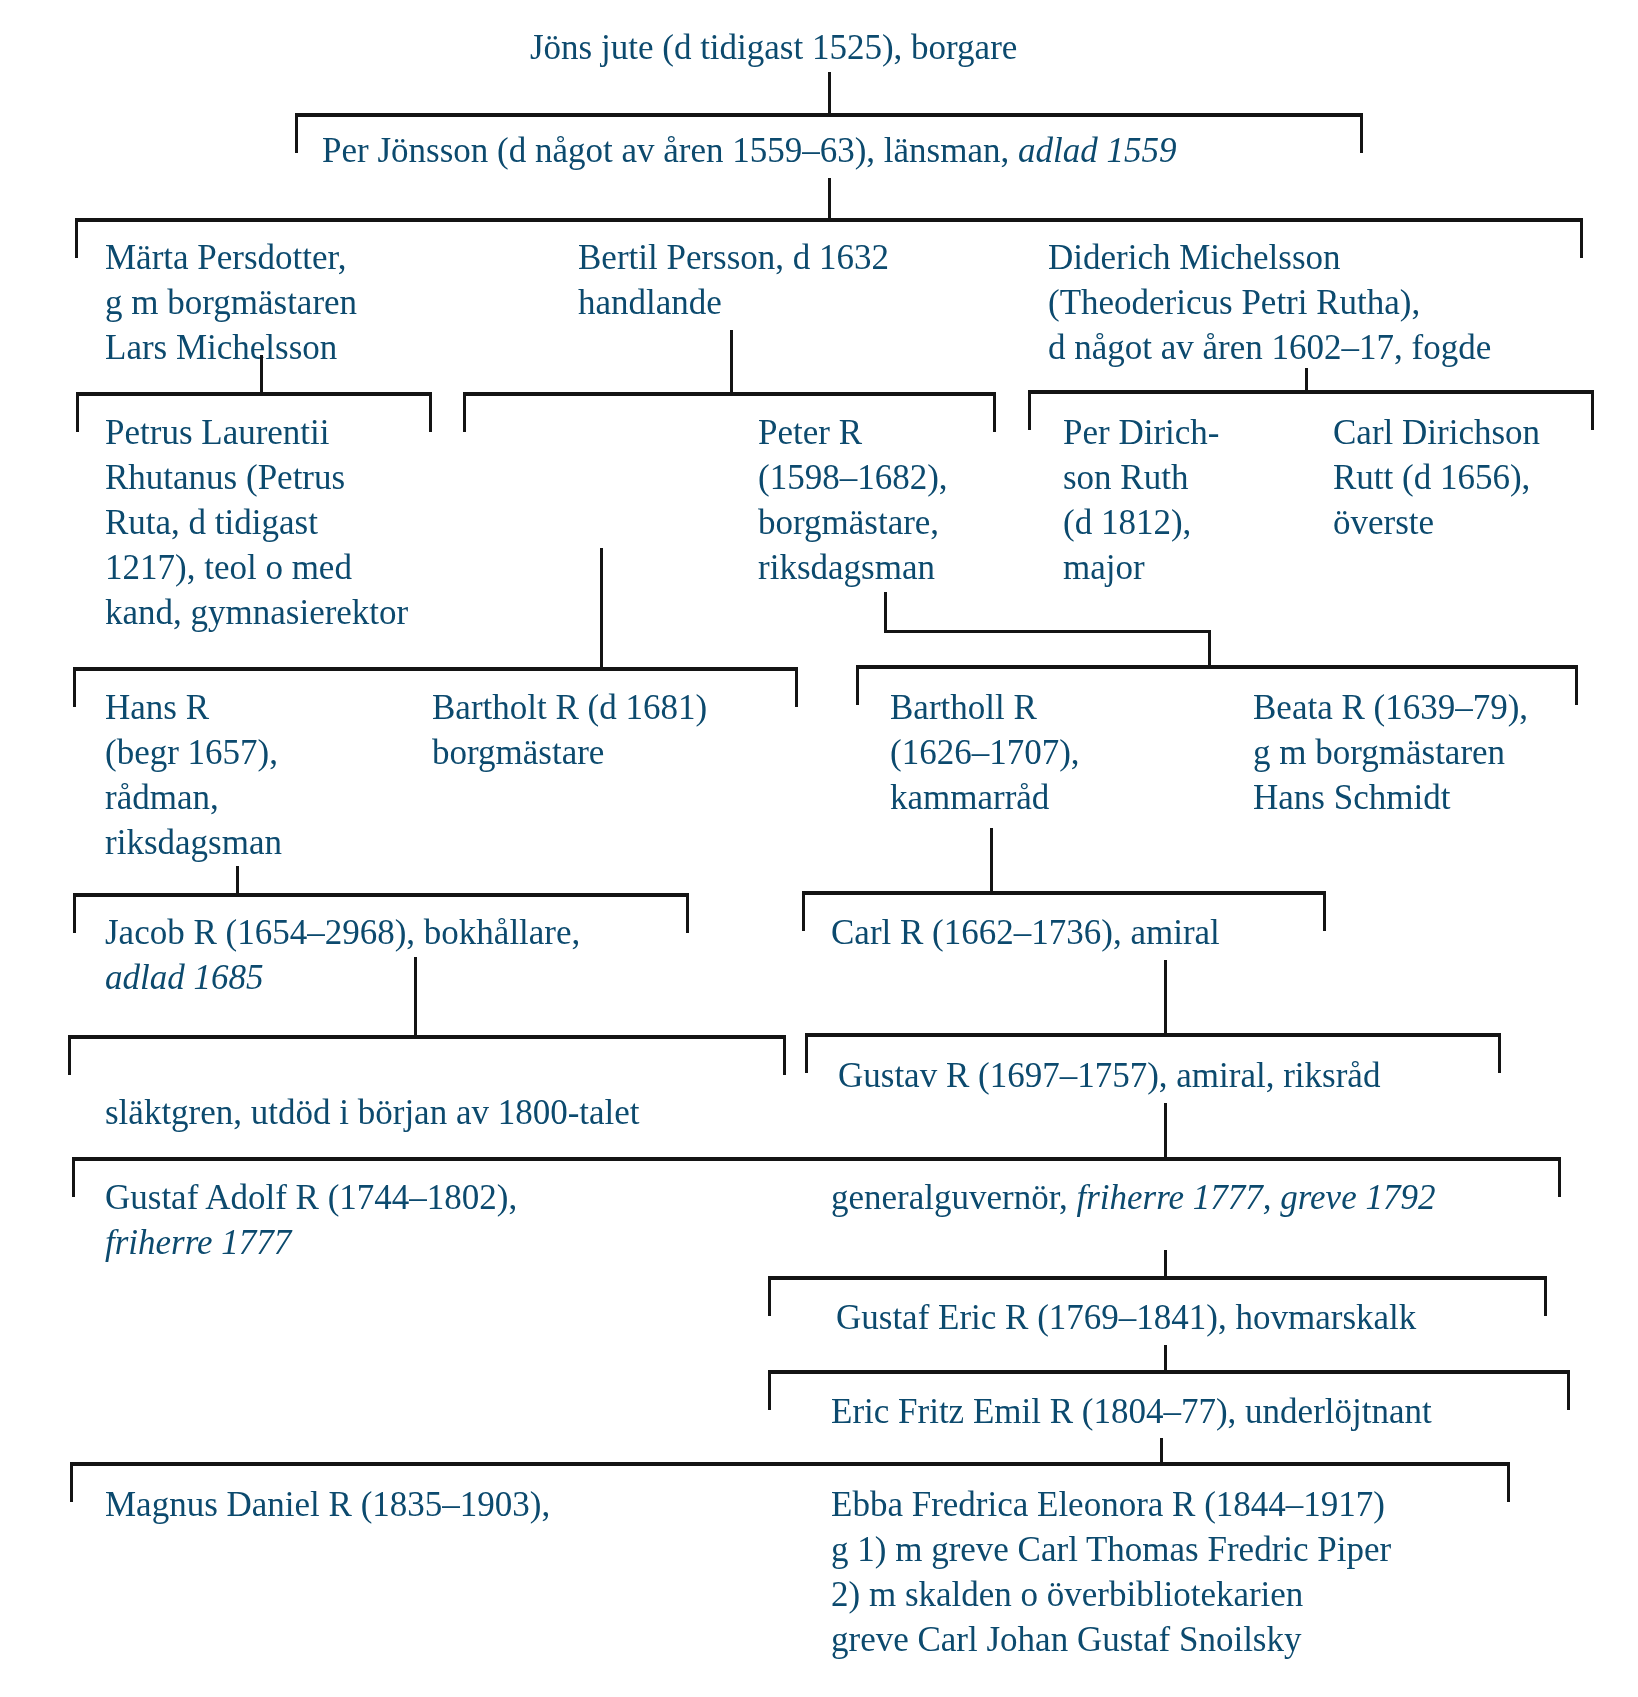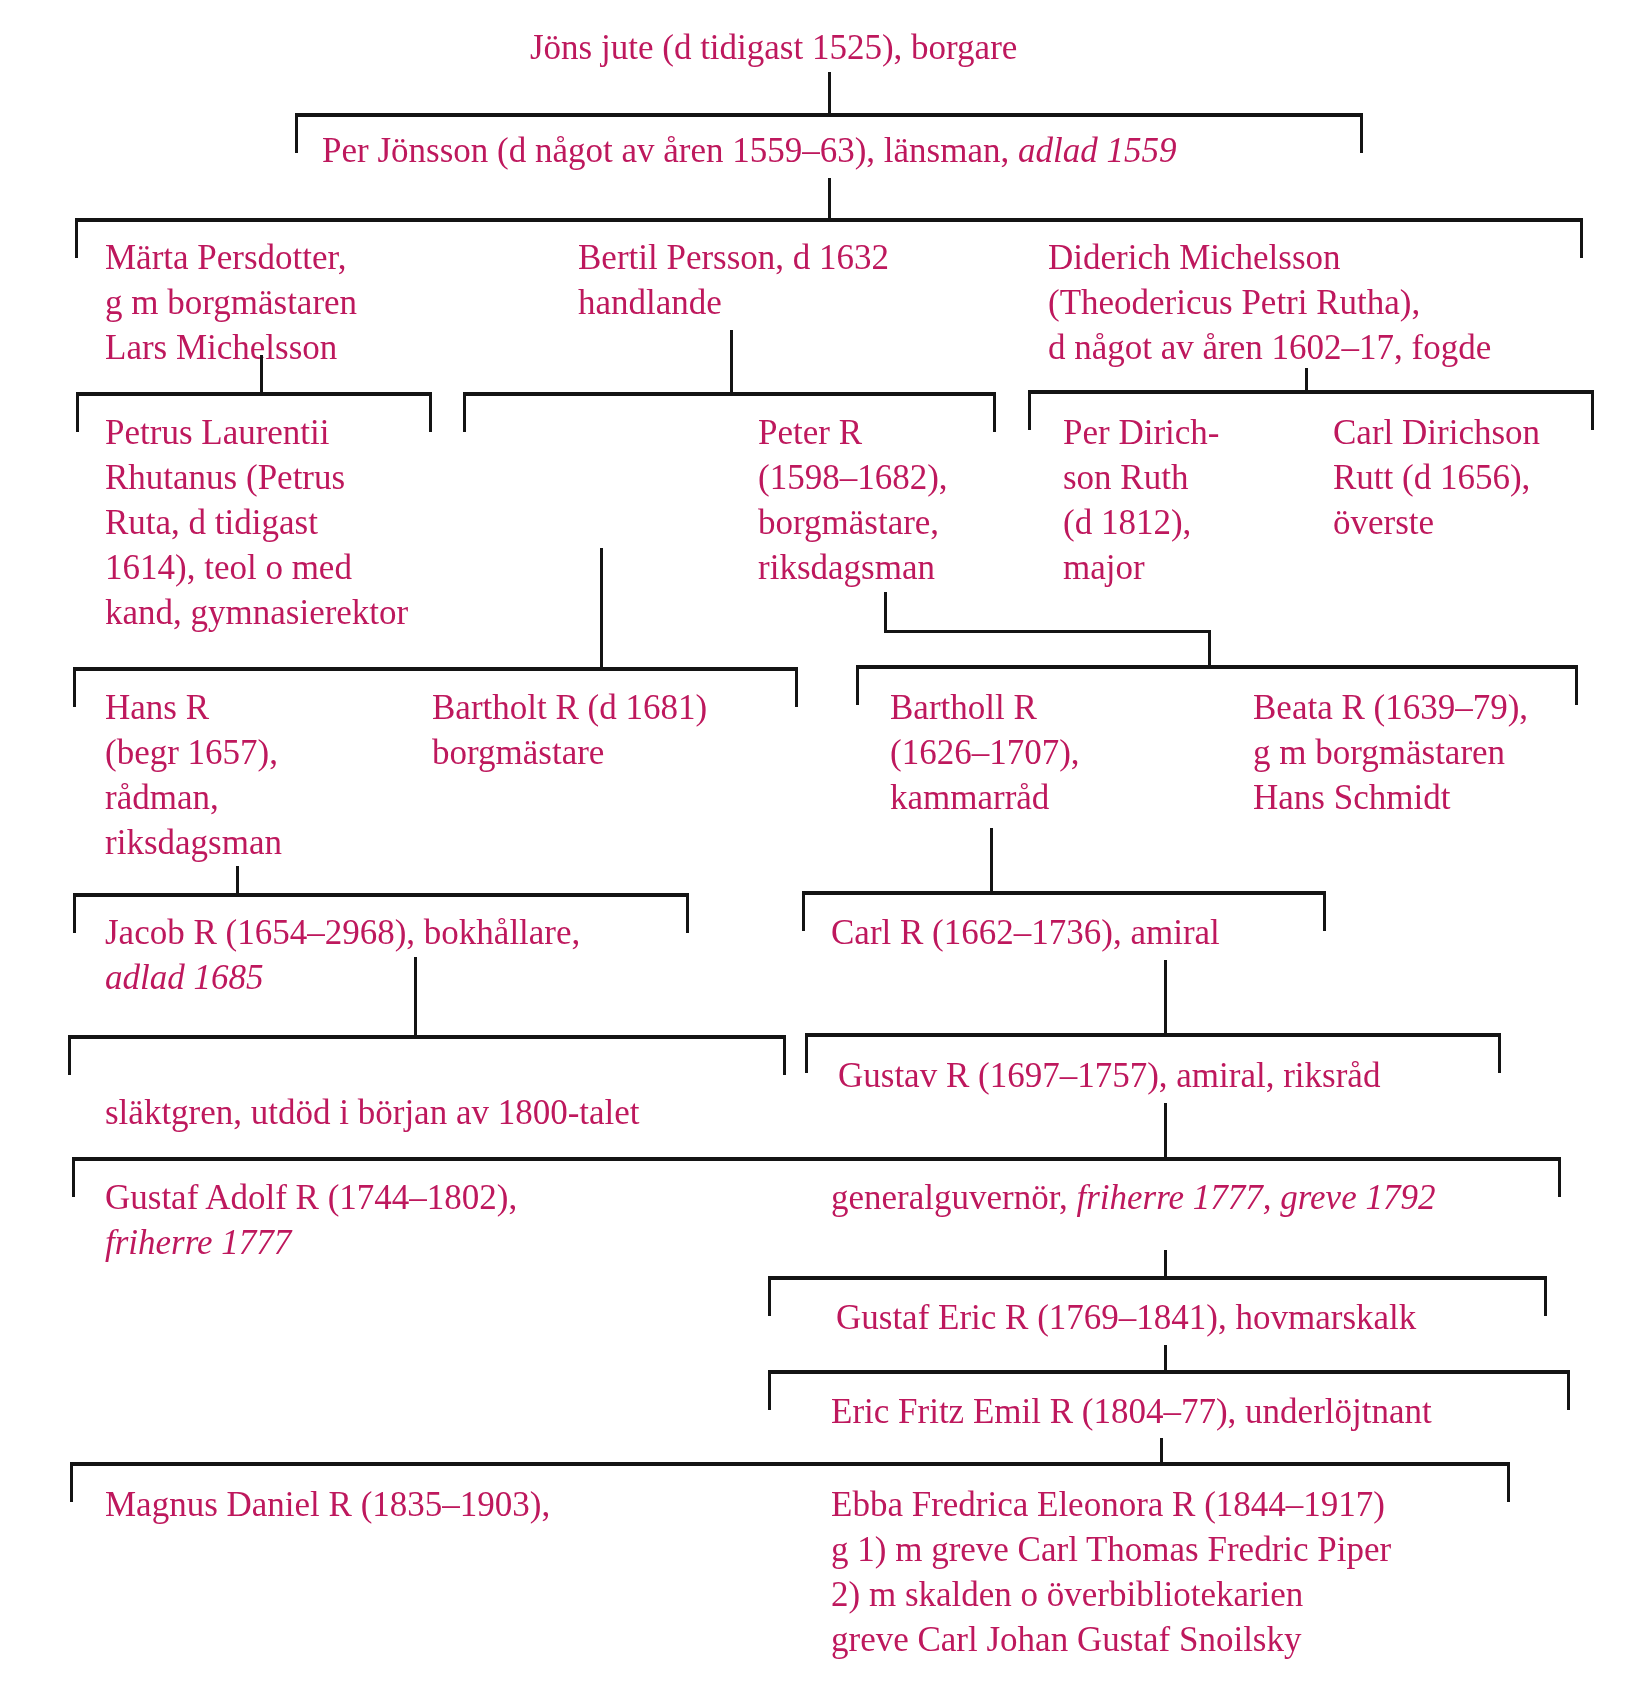--- a/index.html
+++ b/index.html
@@ -1,21 +1,21 @@
 <!DOCTYPE html>
 <html><head>
 <meta charset="utf-8">
 <style>
   html,body{margin:0;padding:0;background:#ffffff;}
   #stage{
     position:relative;
     width:1638px;
     height:1697px;
     background:#ffffff;
-    color:#be185d;
+    color:#0c4a6e;
     font-family:"Liberation Serif","DejaVu Serif",serif;
     font-size:35px;
     line-height:45px;
     overflow:hidden;
   }
   .node{position:absolute;white-space:nowrap;}
   .ln{height:45px;}
   .it{font-style:italic;}
   .vline{position:absolute;width:3px;background:#141414;}
   .hline{position:absolute;height:3px;background:#141414;}
@@ -66,21 +66,21 @@
   <div class="vline" style="left:1305px;top:368px;height:24px"></div>
 
   <div class="bracket" style="left:76px;top:392px;width:350px"></div>
   <div class="bracket" style="left:463px;top:392px;width:527px"></div>
   <div class="bracket" style="left:1028px;top:390px;width:560px"></div>
 
   <div class="node" style="left:105px;top:410px">
     <div class="ln">Petrus Laurentii</div>
     <div class="ln">Rhutanus (Petrus</div>
     <div class="ln">Ruta, d tidigast</div>
-    <div class="ln">1614), teol o med</div>
+    <div class="ln">1217), teol o med</div>
     <div class="ln">kand, gymnasierektor</div>
   </div>
 
 
   <div class="node" style="left:758px;top:410px">
     <div class="ln">Peter R</div>
     <div class="ln">(1598–1682),</div>
     <div class="ln">borgmästare,</div>
     <div class="ln">riksdagsman</div>
   </div>

